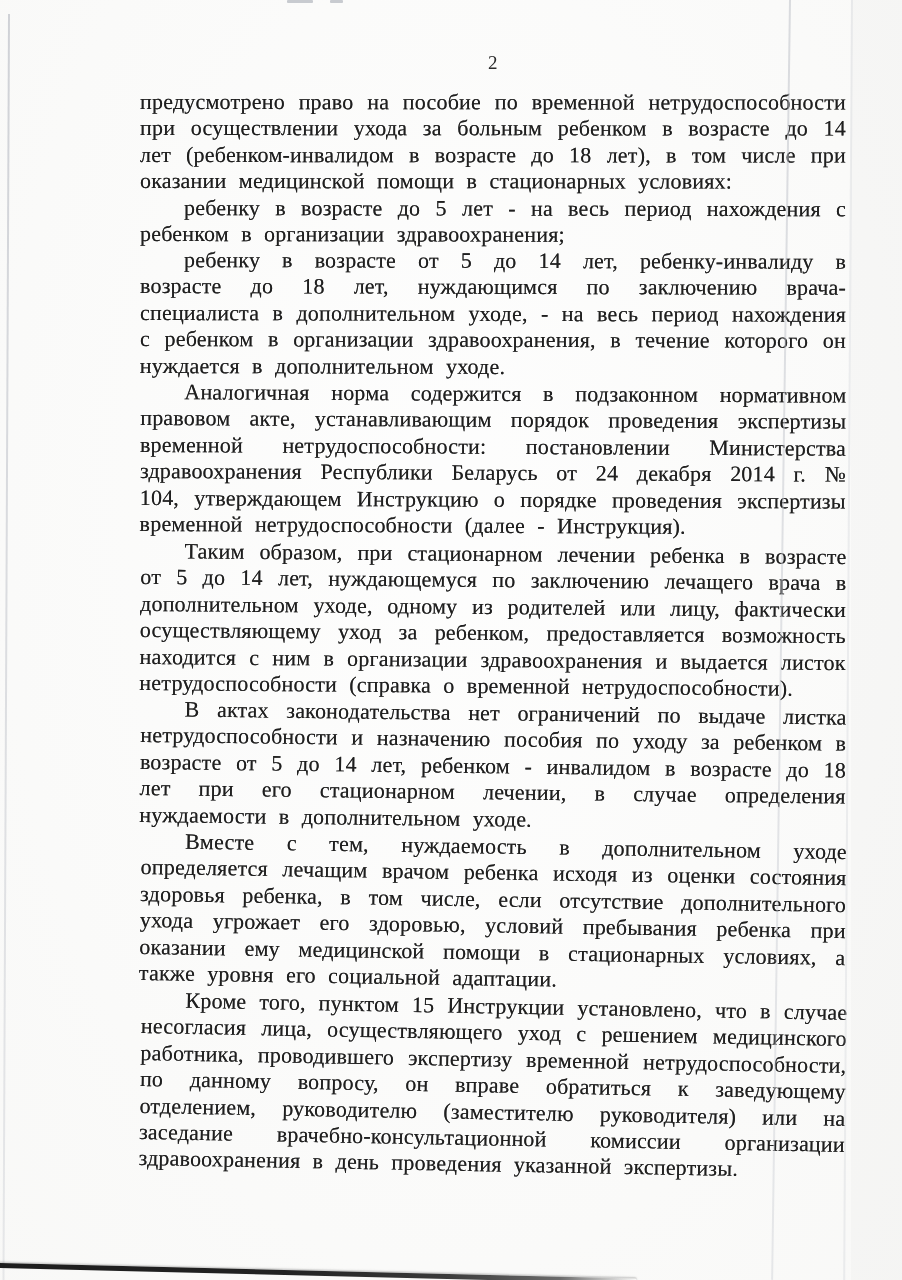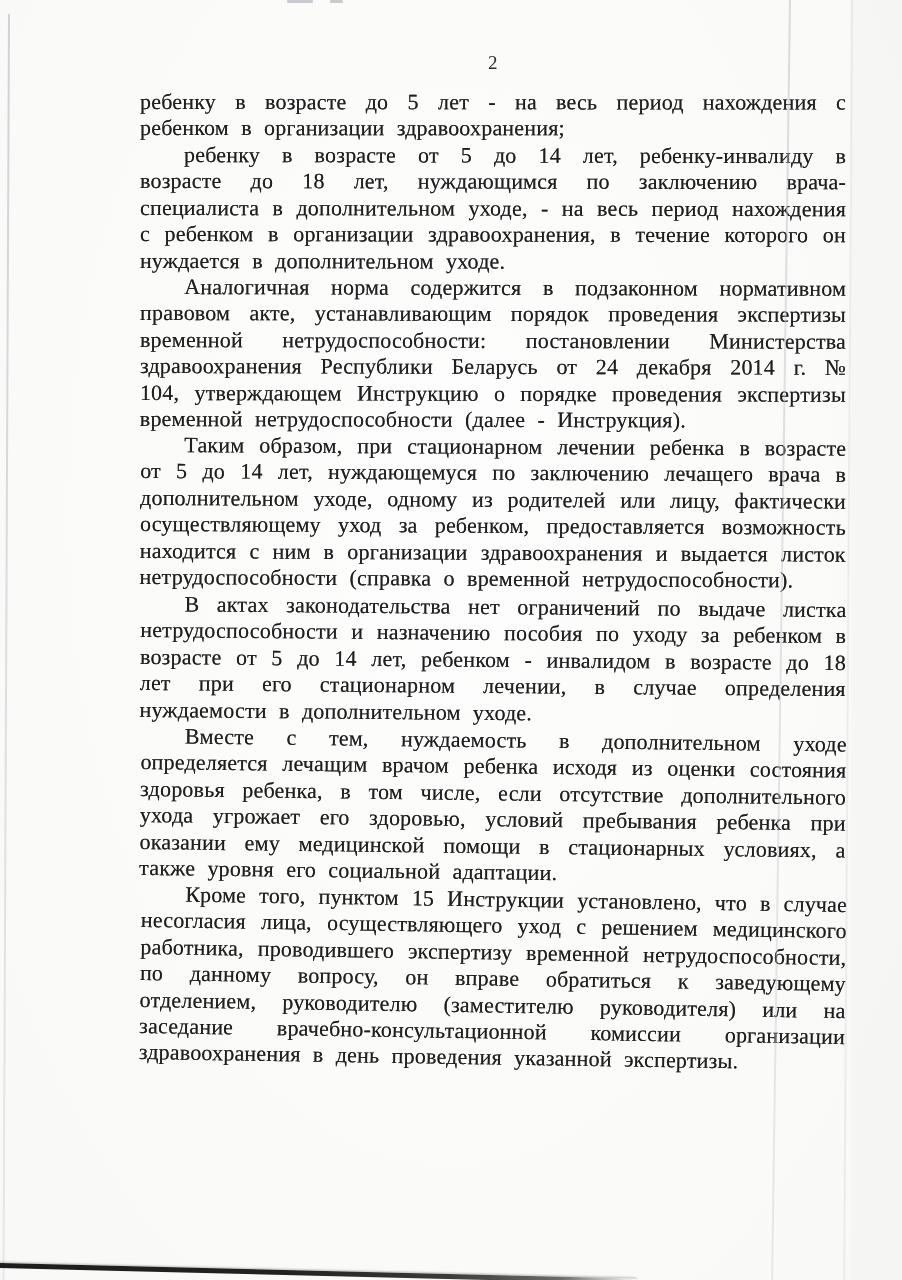--- a/index.html
+++ b/index.html
@@ -123,20 +123,21 @@
 <div class="scan-page">
 
   <div class="right-strip"></div>
 
   <div class="top-mark top-mark-1"></div>
   <div class="top-mark top-mark-2"></div>
 
   <div class="page-number">2</div>
 
   <div class="body-text">
+    <p>предусмотрено право на пособие по временной нетрудоспособности при осуществлении ухода за больным ребенком в возрасте до 14 лет (ребенком-инвалидом в возрасте до 18 лет), в том числе при оказании медицинской помощи в стационарных условиях:</p>
     <p>ребенку в возрасте до 5 лет - на весь период нахождения с ребенком в организации здравоохранения;</p>
     <p>ребенку в возрасте от 5 до 14 лет, ребенку-инвалиду в возрасте до 18 лет, нуждающимся по заключению врача-специалиста в дополнительном уходе, - на весь период нахождения с ребенком в организации здравоохранения, в течение которого он нуждается в дополнительном уходе.</p>
     <p>Аналогичная норма содержится в подзаконном нормативном правовом акте, устанавливающим порядок проведения экспертизы временной нетрудоспособности: постановлении Министерства здравоохранения Республики Беларусь от 24 декабря 2014 г. № 104, утверждающем Инструкцию о порядке проведения экспертизы временной нетрудоспособности (далее - Инструкция).</p>
     <p>Таким образом, при стационарном лечении ребенка в возрасте от 5 до 14 лет, нуждающемуся по заключению лечащего врача в дополнительном уходе, одному из родителей или лицу, фактически осуществляющему уход за ребенком, предоставляется возможность находится с ним в организации здравоохранения и выдается листок нетрудоспособности (справка о временной нетрудоспособности).</p>
     <p>В актах законодательства нет ограничений по выдаче листка нетрудоспособности и назначению пособия по уходу за ребенком в возрасте от 5 до 14 лет, ребенком - инвалидом в возрасте до 18 лет при его стационарном лечении, в случае определения нуждаемости в дополнительном уходе.</p>
     <p>Вместе с тем, нуждаемость в дополнительном уходе определяется лечащим врачом ребенка исходя из оценки состояния здоровья ребенка, в том числе, если отсутствие дополнительного ухода угрожает его здоровью, условий пребывания ребенка при оказании ему медицинской помощи в стационарных условиях, а также уровня его социальной адаптации.</p>
     <p>Кроме того, пунктом 15 Инструкции установлено, что в случае несогласия лица, осуществляющего уход с решением медицинского работника, проводившего экспертизу временной нетрудоспособности, по данному вопросу, он вправе обратиться к заведующему отделением, руководителю (заместителю руководителя) или на заседание врачебно-консультационной комиссии организации здравоохранения в день проведения указанной экспертизы.</p>
   </div>
 
   <div class="fold-line fold-left"></div>

